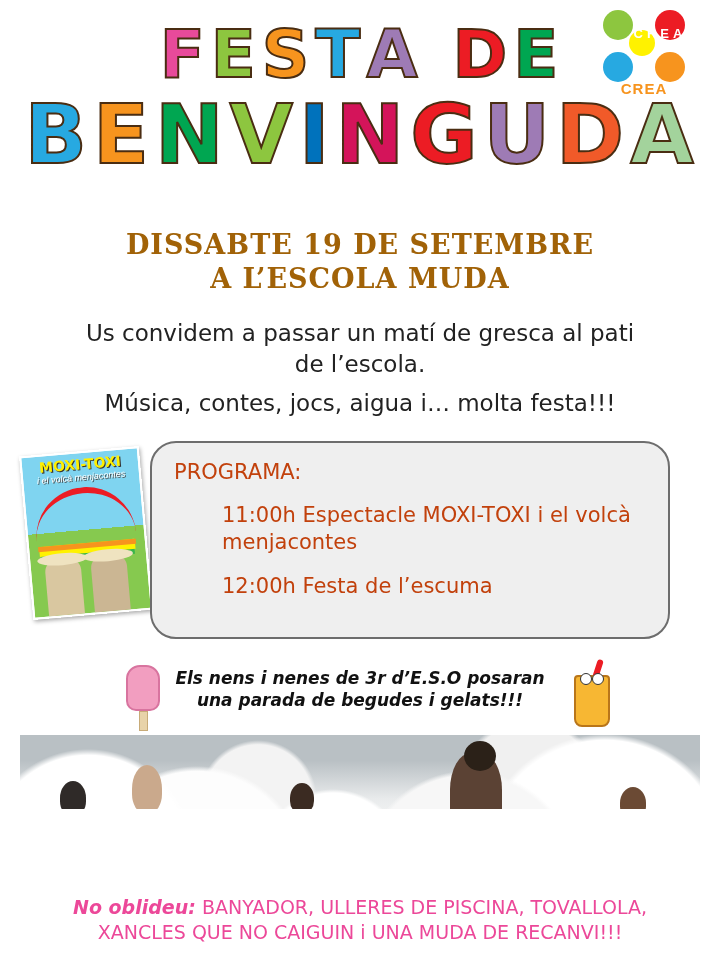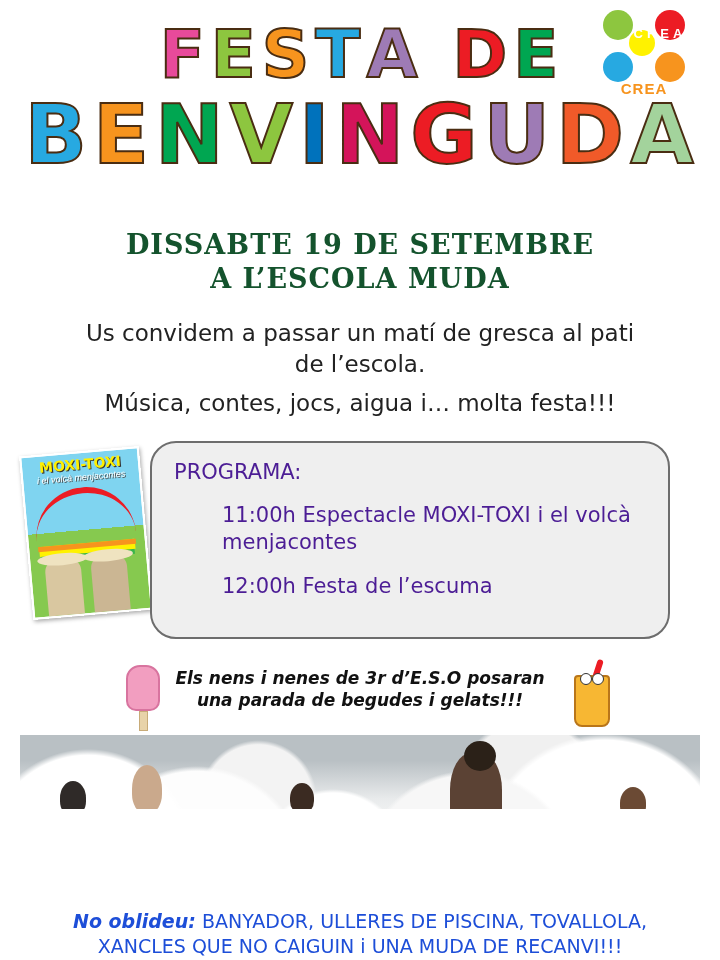--- a/index.html
+++ b/index.html
@@ -90,21 +90,21 @@
     font-weight: bold;
     letter-spacing: 4px;
     z-index: 3;
   }
 
   
   .date-block {
     text-align: center;
     font-family: "DejaVu Serif", serif;
     font-weight: bold;
-    color: #14532d;
+    color: #a16207;
     font-size: 27px;
     line-height: 1.25;
     letter-spacing: 1px;
     margin-top: 18px;
   }
   .intro {
     text-align: center;
     font-family: "DejaVu Sans", sans-serif;
     color: #222;
     font-size: 23px;
@@ -190,21 +190,21 @@
     left: 150px;
     top: 0;
     width: 520px;
     box-sizing: border-box;
     min-height: 198px;
     border: 2px solid #6d6d6d;
     border-radius: 26px;
     background: #efefef;
     padding: 16px 22px 18px 22px;
     font-family: "DejaVu Sans", sans-serif;
-    color: #4c1d95;
+    color: #c2410c;
     font-size: 21px;
     line-height: 1.3;
   }
   .program-box .head { margin-bottom: 16px; }
   .program-box .item { margin-bottom: 16px; margin-left: 48px; }
   .program-box .item:last-child { margin-bottom: 0; }
 
   
   .eso-row {
     position: relative;
@@ -320,23 +320,22 @@
       radial-gradient(circle at 72% 30%, #fff 0 26%, rgba(255,255,255,0) 27%),
       radial-gradient(circle at 92% 14%, #fff 0 24%, rgba(255,255,255,0) 25%),
       linear-gradient(rgba(255,255,255,.2), #ffffff 55%);
   }
 
   
   .footer {
     text-align: center;
     font-family: "DejaVu Sans", sans-serif;
     font-size: 19px;
-    color: #1d4ed8;
+    color: #ec4899;
     line-height: 1.35;
-    margin-top: 14px;
     padding: 0 40px;
   }
   .footer b { font-style: italic; }
   .footer .l2 { display: block; }
 </style>
 </head>
 <body>
 
 <div class="title-block">
   <div class="title-line title-line-1">

